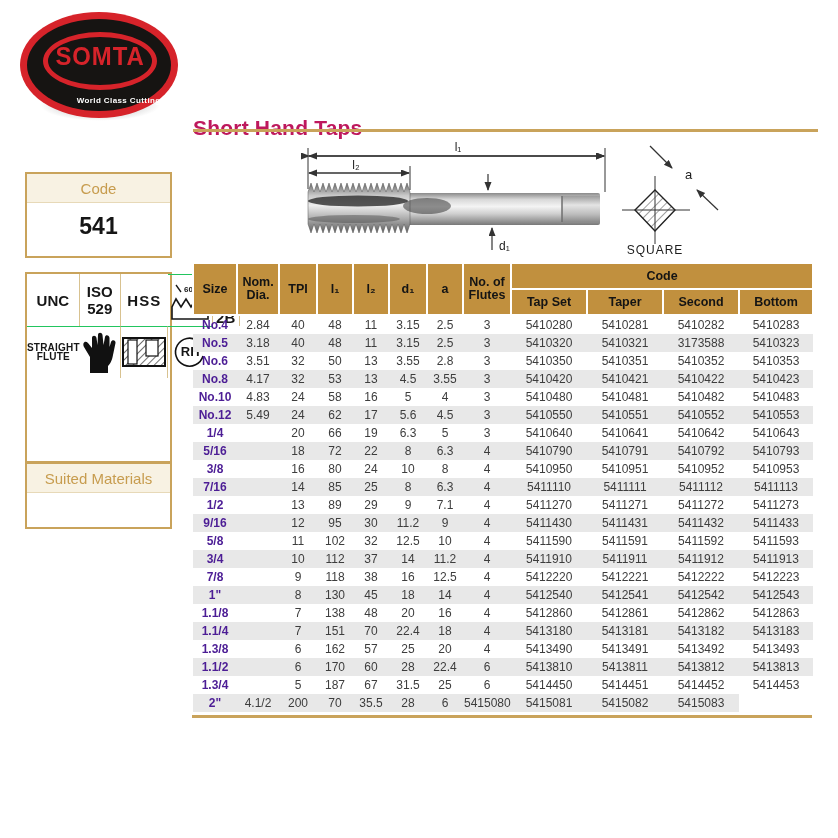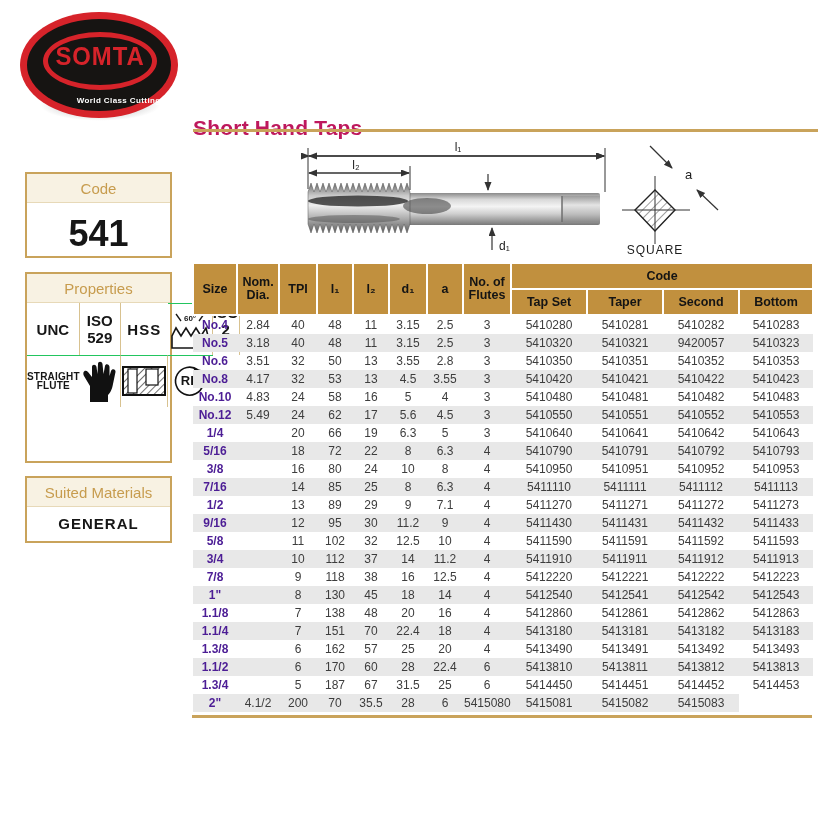--- a/index.html
+++ b/index.html
@@ -19,32 +19,32 @@
   .logo-tagline{position:absolute;left:0;top:88px;width:172px;text-align:right;
     font-size:8px;font-weight:bold;color:#fff;letter-spacing:.4px;}
   
   .page-title{position:absolute;left:193px;top:92px;font-size:21px;font-weight:bold;color:#be185d;letter-spacing:.2px;margin-top:24px;}
   .title-rule{position:absolute;left:193px;top:129px;width:625px;height:3px;background:#c9a35b;}
   
   .sbox{position:absolute;left:25px;width:147px;border:2px solid #c9a35b;background:#fff;box-sizing:border-box;}
   .sbox-header{background:#f8f2e3;color:#c79c4e;font-size:15px;text-align:center;
     padding:6px 0 5px 0;border-bottom:1px solid #e7d9b8;}
   .code-box{top:172px;height:86px;}
-  .code-value{font-size:36px;font-weight:bold;color:#161616;text-align:center;padding-top:10px;}
+  .code-value{font-size:23px;font-weight:bold;color:#161616;text-align:center;padding-top:10px;}
   .props-box{top:272px;height:191px;}
   .props-grid{display:grid;grid-template-columns:1fr 1fr 1fr 1fr 1fr;grid-template-rows:1fr 1fr 1fr;height:155px;}
   .pcell{border-right:1px solid #d8c290;border-top:1px solid #22c55e;display:flex;
     align-items:center;justify-content:center;text-align:center;flex-direction:column;box-sizing:border-box;}
   .pcell:nth-child(3n){border-right:none;}
   .pcell:nth-child(-n+3){border-top:none;}
   .pcell-big{font-size:15px;font-weight:bold;color:#161616;line-height:17px;}
   .pcell-small{font-size:10px;font-weight:bold;color:#161616;line-height:9px;letter-spacing:.2px;}
   .rh-wrap{position:relative;width:40px;height:40px;}
   .rh-label{position:absolute;left:0;top:12px;width:40px;text-align:center;font-size:13px;font-weight:bold;color:#161616;}
-  .suited-box{top:476px;height:67px;}
+  .suited-box{top:462px;height:67px;}
   .suited-value{font-size:15px;font-weight:bold;color:#161616;text-align:center;padding-top:8px;letter-spacing:1px;}
   
   .tap-svg{position:absolute;left:292px;top:140px;}
   .square-svg{position:absolute;left:612px;top:138px;}
   
   .spec-table-wrap{position:absolute;left:192px;top:262px;width:620px;}
   table.spec{border-collapse:collapse;table-layout:fixed;width:620px;}
   table.spec th{background:#c1903e;color:#141414;font-size:12.5px;font-weight:bold;
     border:2px solid #fff;padding:1px 2px;line-height:13px;text-align:center;}
   table.spec thead tr th{height:22px;}
@@ -148,21 +148,20 @@
   <text x="73" y="41" font-size="13" fill="#1c1c1c">a</text>
   <text x="43" y="116" font-size="12" fill="#1c1c1c" text-anchor="middle" letter-spacing="1">SQUARE</text>
 </svg>
 
 <div class="sbox code-box">
   <div class="sbox-header">Code</div>
   <div class="code-value">541</div>
 </div>
 
 <div class="sbox props-box">
-  <div class="sbox-header">Properties</div>
   <div class="props-grid">
     <div class="pcell pcell-big">UNC</div>
     <div class="pcell pcell-big">ISO 529</div>
     <div class="pcell pcell-big" style="letter-spacing:1px;">HSS</div>
     <div class="pcell">
       <svg width="44" height="40" viewBox="0 0 44 40">
         <line x1="8" y1="4" x2="13" y2="11" stroke="#161616" stroke-width="1.3"></line>
         <line x1="36" y1="4" x2="31" y2="11" stroke="#161616" stroke-width="1.3"></line>
         <text x="22" y="11" font-size="8" font-weight="bold" fill="#161616" text-anchor="middle">60°</text>
         <path d="M4,38 L4,26 L8,18 L13,26 L18,18 L23,26 L28,18 L33,26 L38,18 L40,26 L40,38 Z" fill="none" stroke="#161616" stroke-width="1.6"></path>
@@ -197,21 +196,20 @@
           <path d="M24,6 L32,10 L26,15 Z" fill="#111" transform="rotate(-12 28 10)"></path>
         </svg>
         <div class="rh-label">RH</div>
       </div>
     </div>
   </div>
 </div>
 
 <div class="sbox suited-box">
   <div class="sbox-header">Suited Materials</div>
-  <div class="suited-value">GENERAL</div>
 </div>
 
 <div class="spec-table-wrap">
   <table class="spec">
       <colgroup>
         <col style="width: 44px;">
         <col style="width: 42px;">
         <col style="width: 38px;">
         <col style="width: 36px;">
         <col style="width: 36px;">
@@ -261,21 +259,21 @@
           <td class="size-col">No.5</td>
           <td>3.18</td>
           <td>40</td>
           <td>48</td>
           <td>11</td>
           <td>3.15</td>
           <td>2.5</td>
           <td>3</td>
           <td>5410320</td>
           <td>5410321</td>
-          <td>9420057</td>
+          <td>3173588</td>
           <td>5410323</td>
         </tr>
         <tr>
           <td class="size-col">No.6</td>
           <td>3.51</td>
           <td>32</td>
           <td>50</td>
           <td>13</td>
           <td>3.55</td>
           <td>2.8</td>

